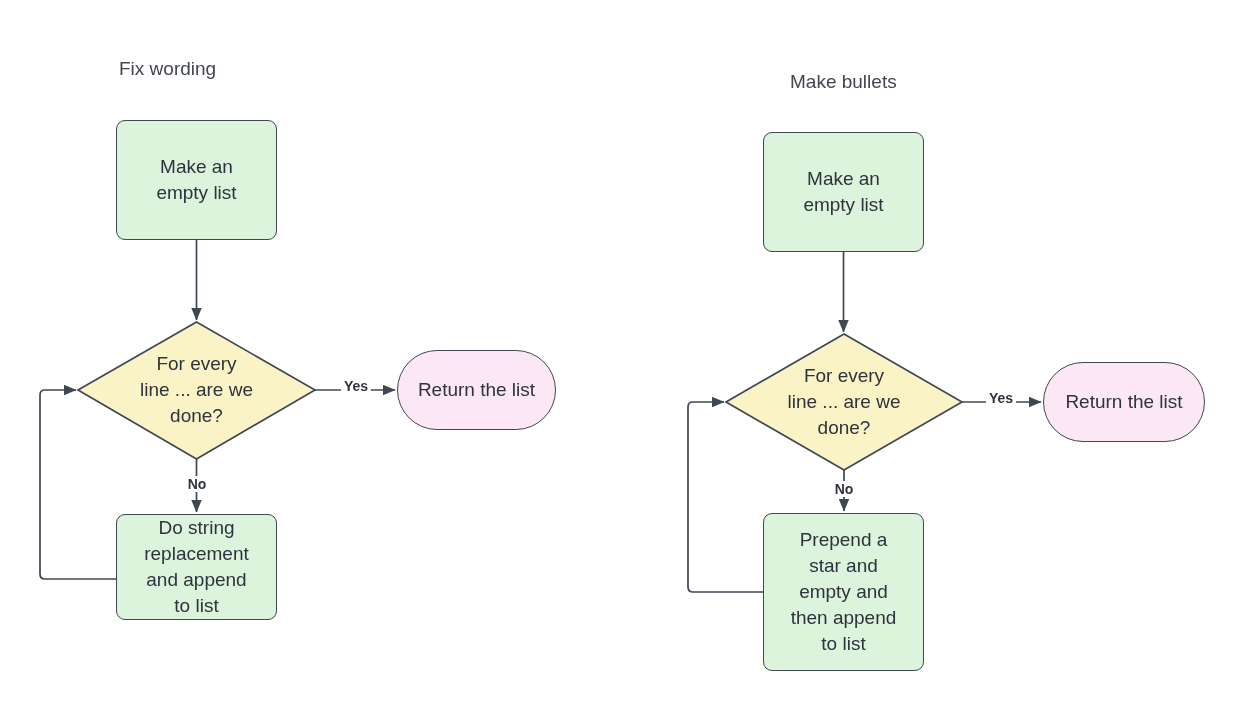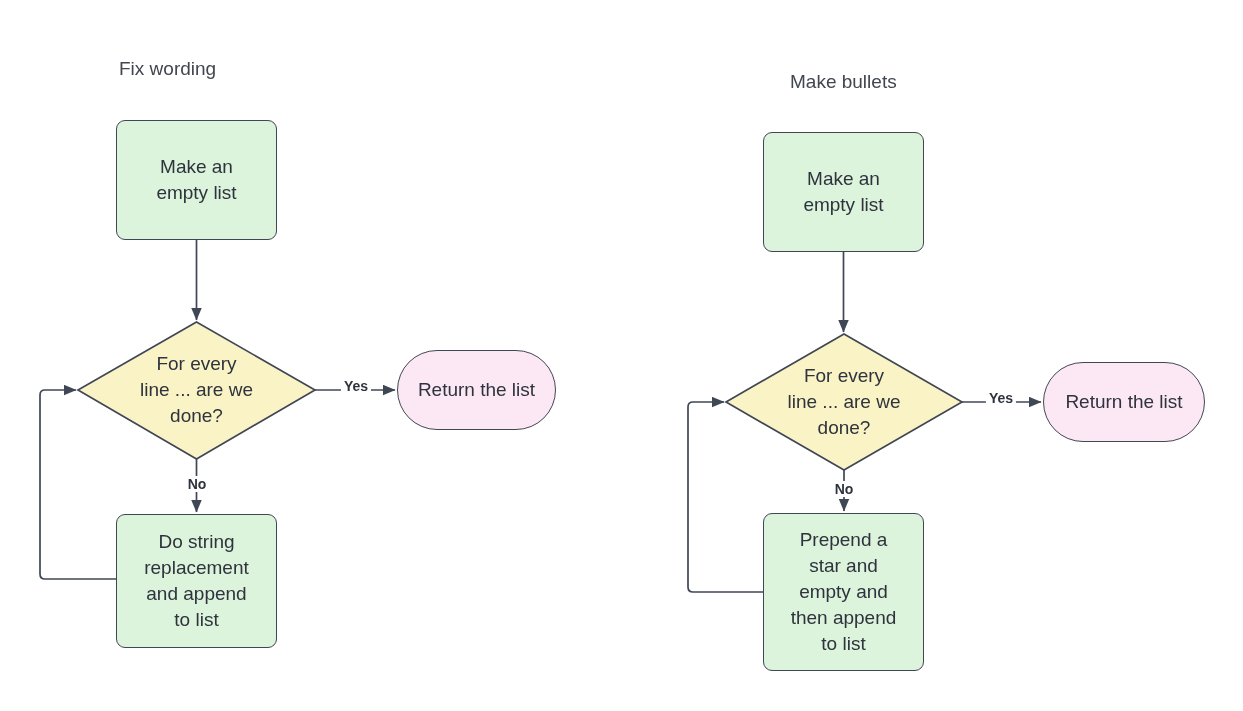--- a/index.html
+++ b/index.html
@@ -106,21 +106,21 @@
   <div class="node decision-text" style="left:96px; top:335px; width:201px; height:110px;">For every
 line ... are we
 done?</div>
 
   <div class="edge-label" style="left:356px; top:386px;">Yes</div>
 
   <div class="node terminator" style="left:397px; top:350px; width:159px; height:80px;">Return the list</div>
 
   <div class="edge-label" style="left:197px; top:484px;">No</div>
 
-  <div class="node process" style="left:116px; top:514px; width:161px; height:134px;">Do string
+  <div class="node process" style="left:116px; top:514px; width:161px; height:106px;">Do string
 replacement
 and append
 to list</div>
 
   <div class="chart-title" style="left:790px; top:71px;">Make bullets</div>
 
   <div class="node process" style="left:763px; top:132px; width:161px; height:120px;">Make an
 empty list</div>
 
   <div class="node decision-text" style="left:744px; top:347px; width:200px; height:110px;">For every

